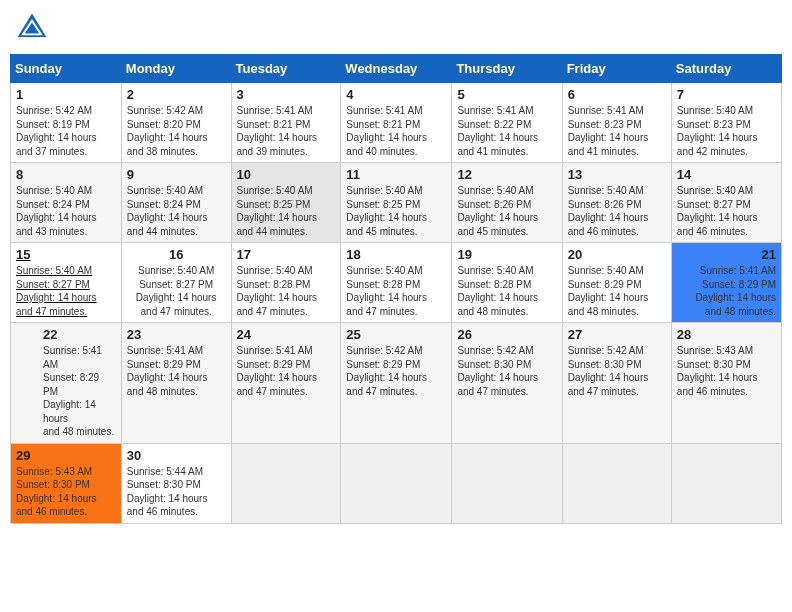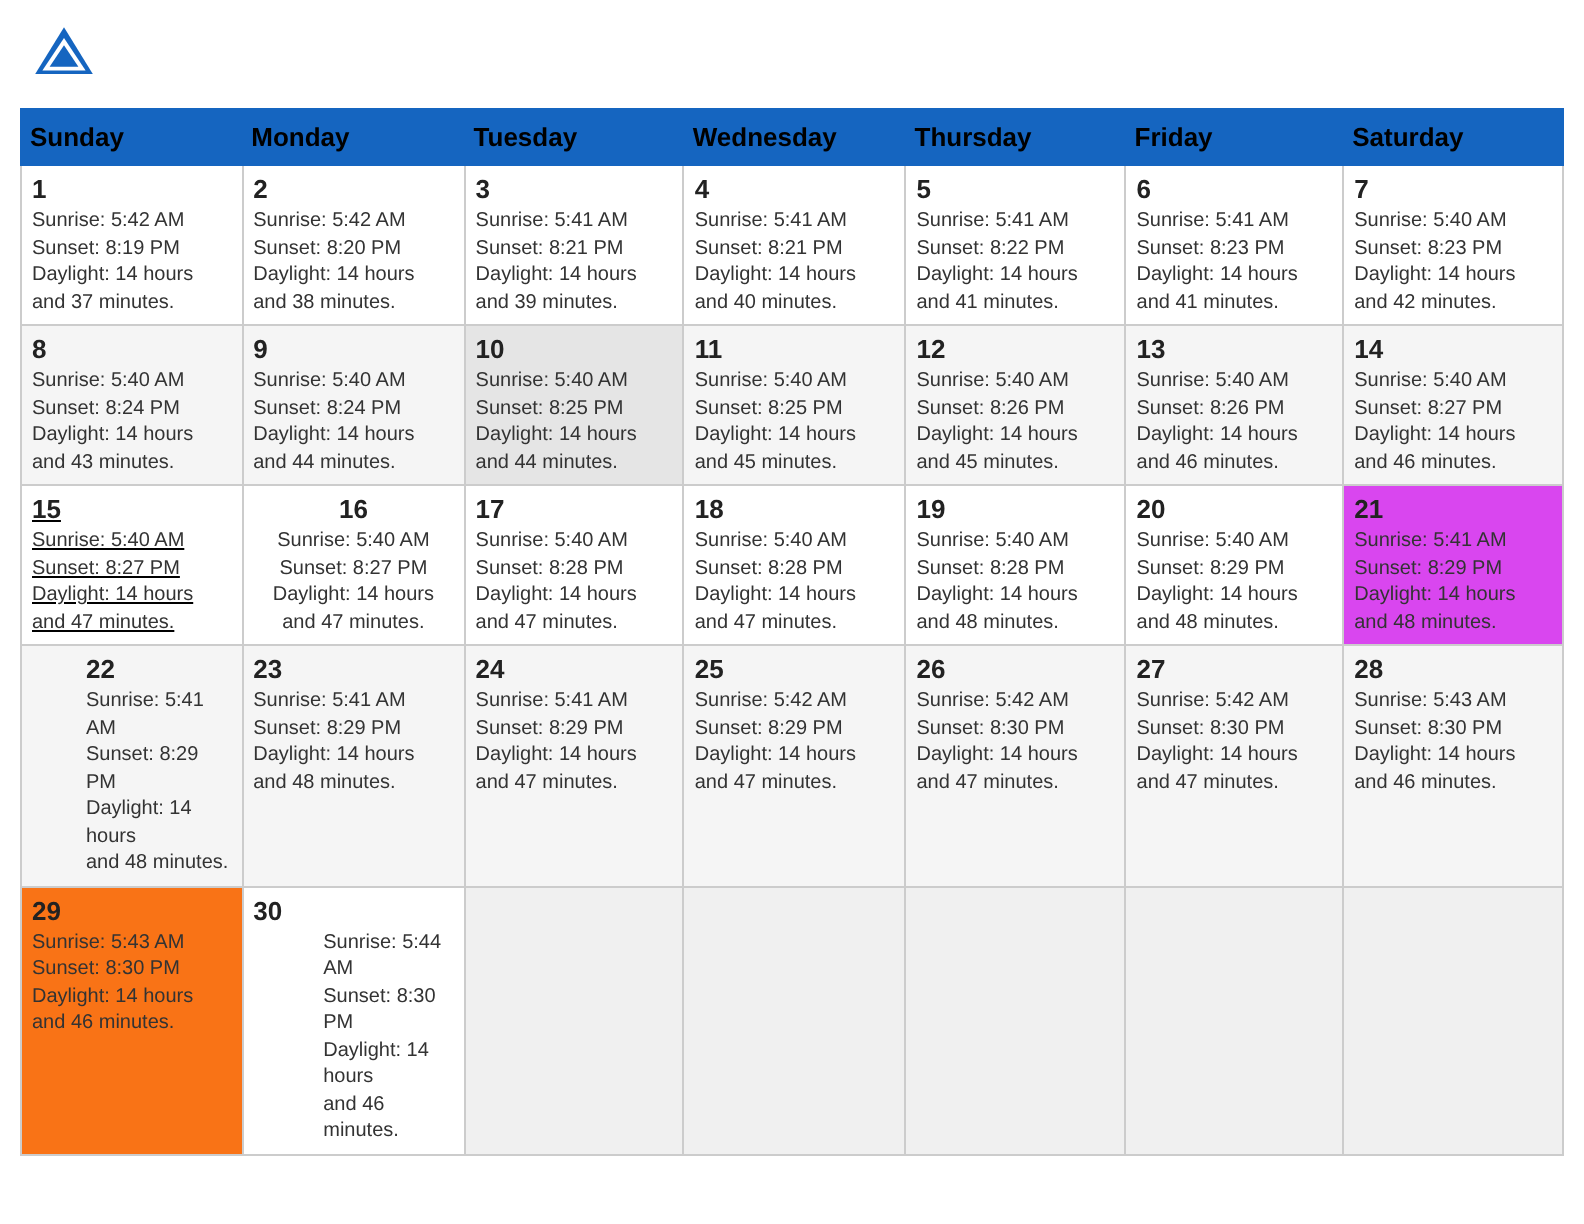--- a/index.html
+++ b/index.html
@@ -53,21 +53,21 @@
       font-size: 16px;
       color: #555;
     }
     .calendar {
       width: 100%;
       border-collapse: collapse;
       border: 1px solid #ccc;
     }
     .calendar th {
       background-color: #1565c0;
-      color: #000000;
+      color: #fef9c3;
       font-size: 13px;
       font-weight: bold;
       padding: 6px 4px;
       text-align: left;
       border: 1px solid #1565c0;
     }
     .calendar td {
       vertical-align: top;
       border: 1px solid #ccc;
       padding: 4px 5px;
@@ -268,21 +268,21 @@
 Daylight: 14 hours
 and 48 minutes.</div>
         </td>
         <td style="background-color: rgb(255, 255, 255);">
           <div class="day-num">20</div>
           <div class="day-detail" style="white-space: pre-line;">Sunrise: 5:40 AM
 Sunset: 8:29 PM
 Daylight: 14 hours
 and 48 minutes.</div>
         </td>
-        <td style="background-color: #d946ef;">
+        <td style="background-color: #3b82f6; text-align: right;">
           <div class="day-num">21</div>
           <div class="day-detail" style="white-space: pre-line;">Sunrise: 5:41 AM
 Sunset: 8:29 PM
 Daylight: 14 hours
 and 48 minutes.</div>
         </td>
       </tr>
       <tr>
         <td style="background-color: rgb(245, 245, 245); padding-left: 32px;">
           <div class="day-num">22</div>
@@ -337,21 +337,21 @@
       <tr>
         <td style="background-color: #f97316;">
           <div class="day-num">29</div>
           <div class="day-detail" style="white-space: pre-line;">Sunrise: 5:43 AM
 Sunset: 8:30 PM
 Daylight: 14 hours
 and 46 minutes.</div>
         </td>
         <td style="background-color: rgb(255, 255, 255);">
           <div class="day-num">30</div>
-          <div class="day-detail" style="white-space: pre-line; margin-left: 35px;">Sunrise: 5:44 AM
+          <div class="day-detail" style="white-space: pre-line;">Sunrise: 5:44 AM
 Sunset: 8:30 PM
 Daylight: 14 hours
 and 46 minutes.</div>
         </td>
         <td class="empty-cell"></td>
         <td class="empty-cell"></td>
         <td class="empty-cell"></td>
         <td class="empty-cell"></td>
         <td class="empty-cell"></td>
       </tr>

